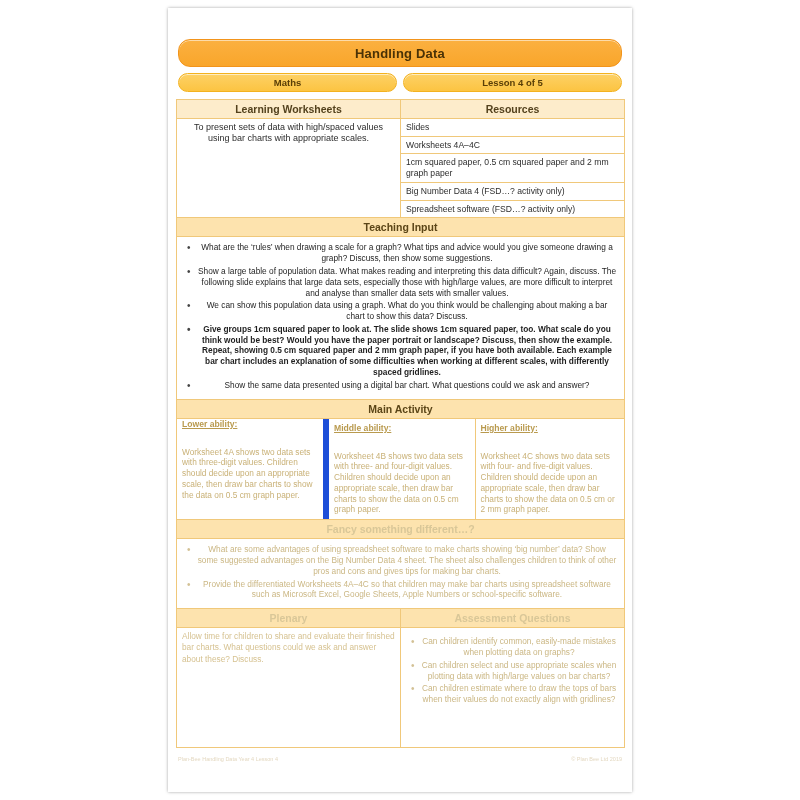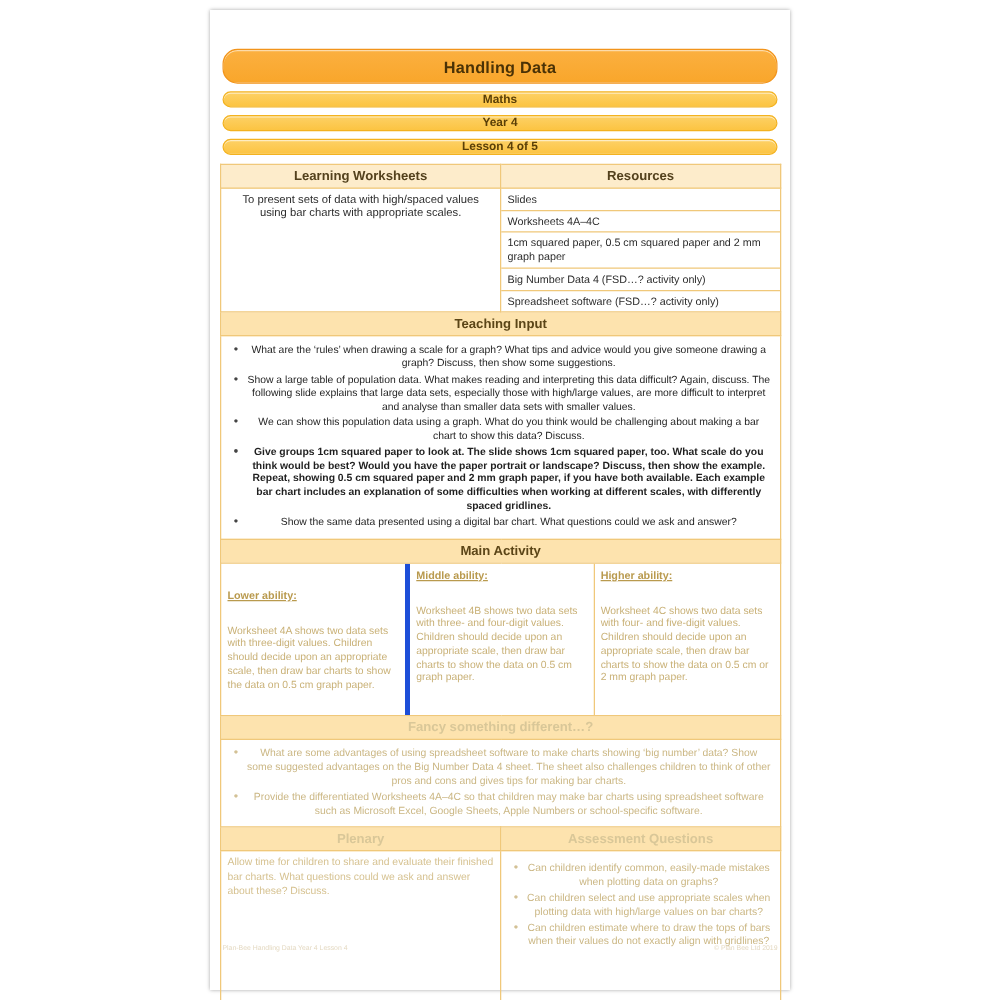--- a/index.html
+++ b/index.html
@@ -47,21 +47,20 @@
     color: #4a3206;
     font-weight: bold;
     font-size: 13px;
     letter-spacing: 0.2px;
     box-shadow: inset 0 1px 0 rgba(255,255,255,0.55);
   }
   .pill-row {
     margin: 6px 10px 0 10px;
     display: flex;
     gap: 6px;
-    flex-direction: column;
   }
   .pill {
     flex: 1;
     background: linear-gradient(#fdd166, #fcc442);
     border: 1px solid #f3b21f;
     border-radius: 10px;
     height: 17px;
     display: flex;
     align-items: center;
     justify-content: center;
@@ -194,21 +193,20 @@
 <body>
 
 <div class="page-shadow-wrap">
   <div class="sheet">
     <div class="sheet-inner">
 
       <div class="title-banner">Handling Data</div>
 
       <div class="pill-row">
         <div class="pill">Maths</div>
-        <div class="pill">Year 4</div>
         <div class="pill">Lesson 4 of 5</div>
       </div>
 
       <table class="tbl">
         <colgroup>
           <col style="width:224px">
           <col style="width:224px">
         </colgroup>
         <tbody>
           <tr>
@@ -249,21 +247,21 @@
           <tr>
             <td colspan="2" style="padding:0">
               <table style="width:100%;border-collapse:collapse;table-layout:fixed">
                 <colgroup>
                   <col style="width:33.34%">
                     <col style="width:33.33%">
                     <col style="width:33.33%">
                 </colgroup>
                 <tbody>
                     <tr>
-                  <td class="ability-cell" style="border:none;border-right:4px solid #1d4ed8;padding:20px 5px;vertical-align:top">
+                  <td class="ability-cell" style="border:none;border-right:6px solid #1d4ed8;padding:0 5px;vertical-align:top">
                     <div class="ability-hdr">Lower ability:</div>
                     <div class="ability-text">Worksheet 4A shows two data sets with three-digit values. Children should decide upon an appropriate scale, then draw bar charts to show the data on 0.5 cm graph paper.</div>
                   </td>
                   <td class="ability-cell" style="border:none;border-right:1px solid #f0c87a;padding:4px 5px;vertical-align:top">
                     <div class="ability-hdr">Middle ability:</div>
                     <div class="ability-text">Worksheet 4B shows two data sets with three- and four-digit values. Children should decide upon an appropriate scale, then draw bar charts to show the data on 0.5 cm graph paper.</div>
                   </td>
                   <td class="ability-cell" style="border:none;padding:4px 5px;vertical-align:top">
                     <div class="ability-hdr">Higher ability:</div>
                     <div class="ability-text">Worksheet 4C shows two data sets with four- and five-digit values. Children should decide upon an appropriate scale, then draw bar charts to show the data on 0.5 cm or 2 mm graph paper.</div>

